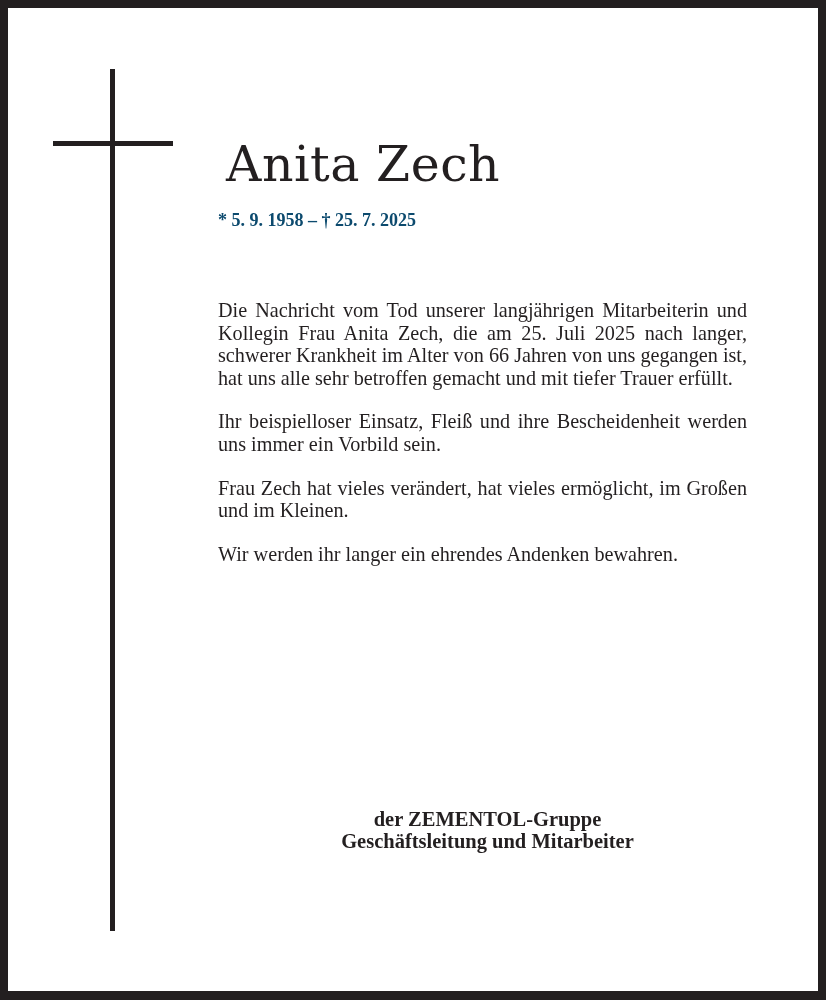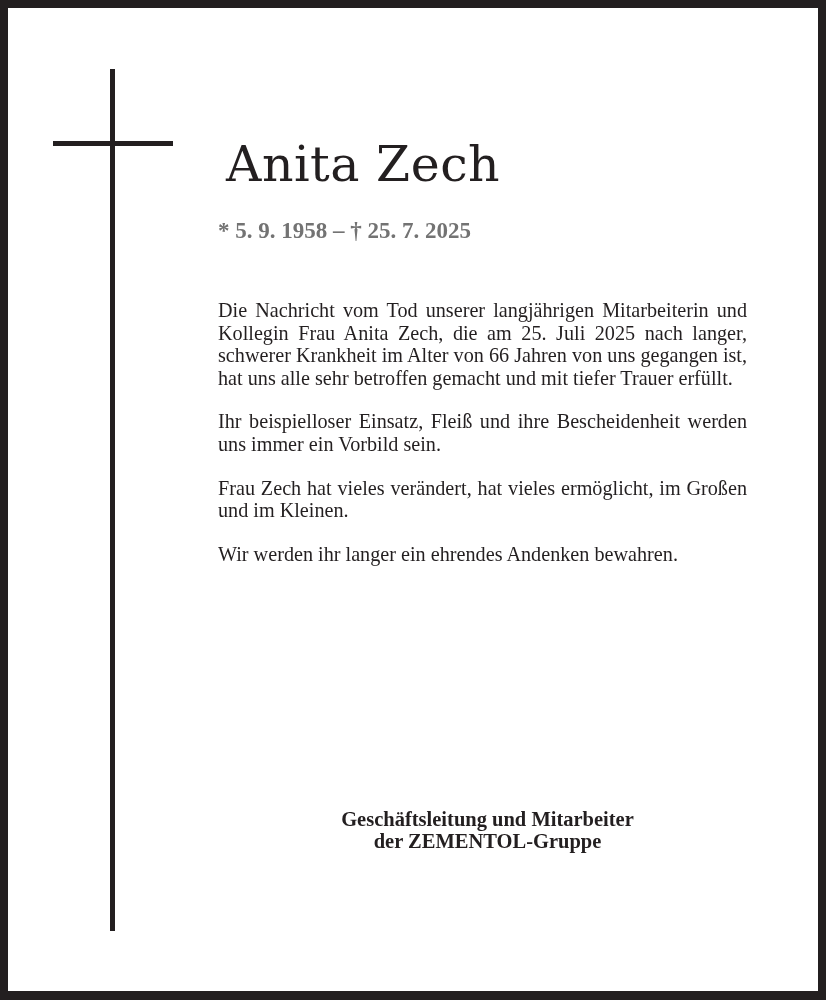--- a/index.html
+++ b/index.html
@@ -14,21 +14,21 @@
   .name {
     position: absolute; left: 218px; top: 140px;
     font-family: "DejaVu Serif", "Liberation Serif", serif;
     font-size: 49px; color: #231f20; letter-spacing: 0.5px; line-height: 1;
     white-space: nowrap;
     margin-left: 8px;
   }
   .dates {
     position: absolute; left: 218px; top: 210px;
     font-family: "Liberation Serif", serif; font-weight: bold;
-    font-size: 23px; color: #737373; white-space: nowrap; margin-top: 8px;
+    font-size: 18px; color: #0c4a6e; white-space: nowrap;
   }
   .body {
     position: absolute; left: 218px; top: 299px; width: 539px;
     font-family: "Liberation Serif", serif; font-size: 20.2px; line-height: 22.6px;
     color: #231f20; text-align: justify; hyphens: manual;
   }
   .body p { margin: 0 10px 21px 0; }
   .body p.last { text-align: left; }
   .signature {
     position: absolute; left: 218px; top: 808px; width: 539px;
@@ -50,15 +50,15 @@
 <div class="dates">* 5. 9. 1958 – † 25. 7. 2025</div>
 
 <div class="body">
   <p>Die Nachricht vom Tod unserer langjährigen Mitarbeiterin und Kollegin Frau Anita Zech, die am 25. Juli 2025 nach langer, schwerer Krankheit im Alter von 66 Jahren von uns gegangen ist, hat uns alle sehr betroffen gemacht und mit tiefer Trauer erfüllt.</p>
   <p>Ihr beispielloser Einsatz, Fleiß und ihre Bescheidenheit werden uns immer ein Vorbild sein.</p>
   <p>Frau Zech hat vieles verändert, hat vieles ermöglicht, im Großen und im Kleinen.</p>
   <p class="last">Wir werden ihr langer ein ehrendes Andenken bewahren.</p>
 </div>
 
 <div class="signature">
+  <div>der ZEMENTOL-Gruppe</div>
   <div>Geschäftsleitung und Mitarbeiter</div>
-  <div>der ZEMENTOL-Gruppe</div>
 </div>
 
 </body></html>

